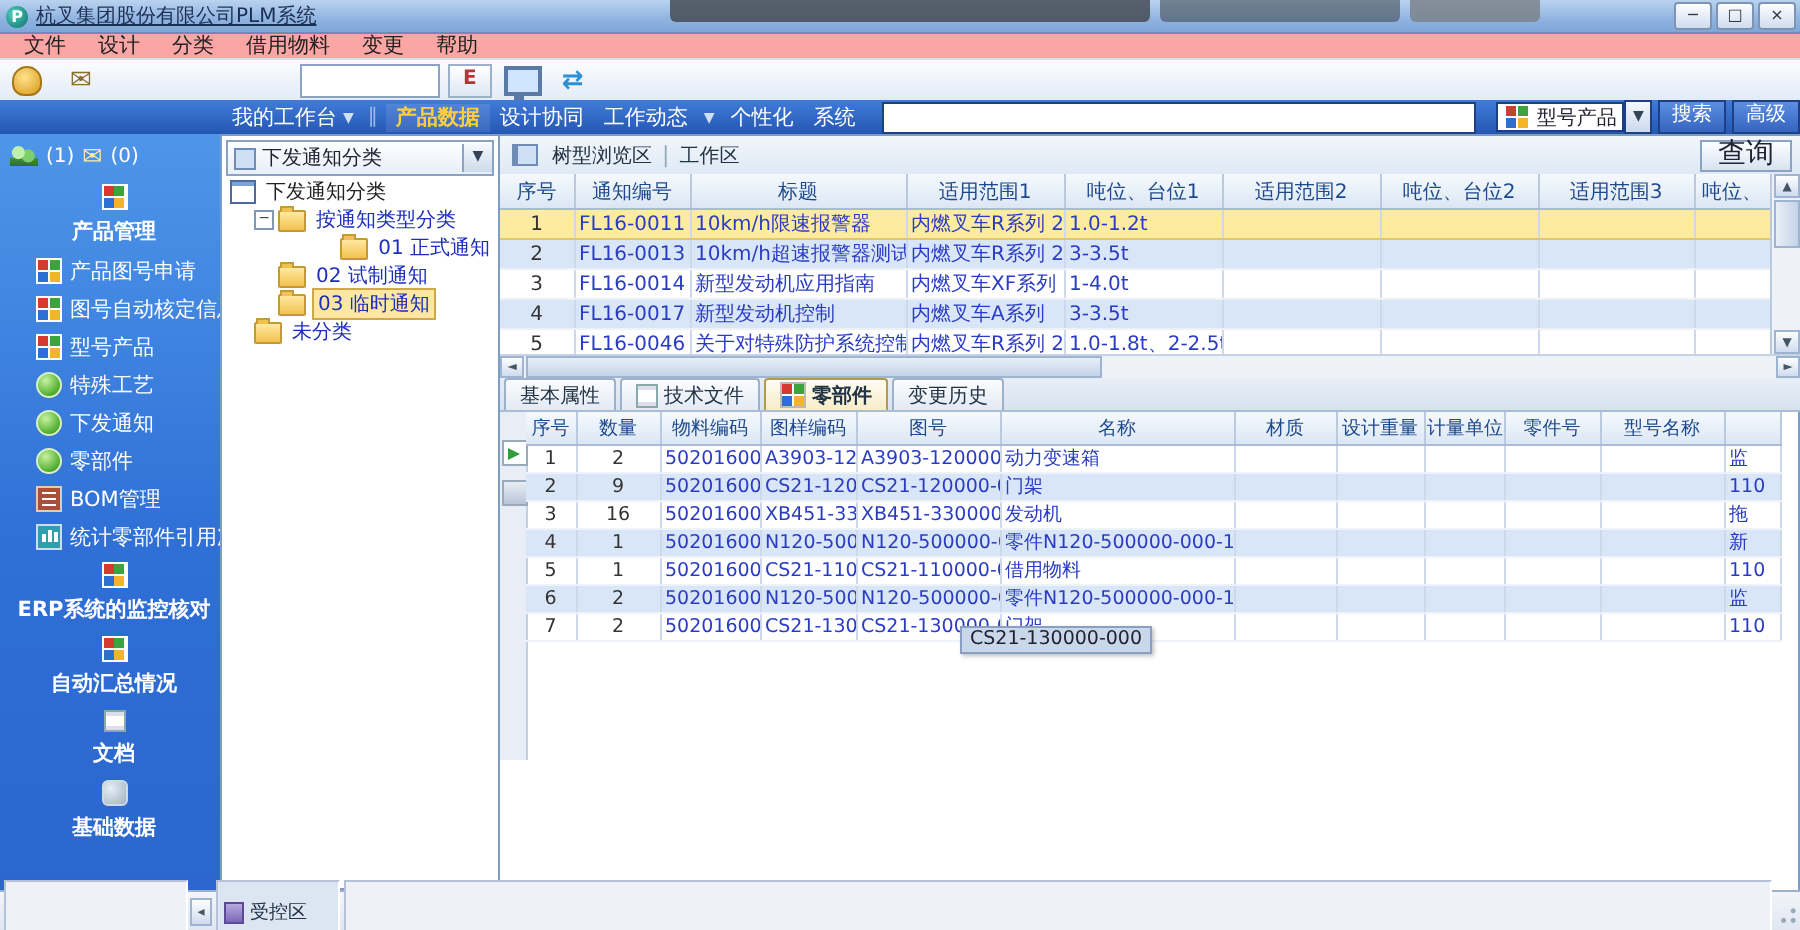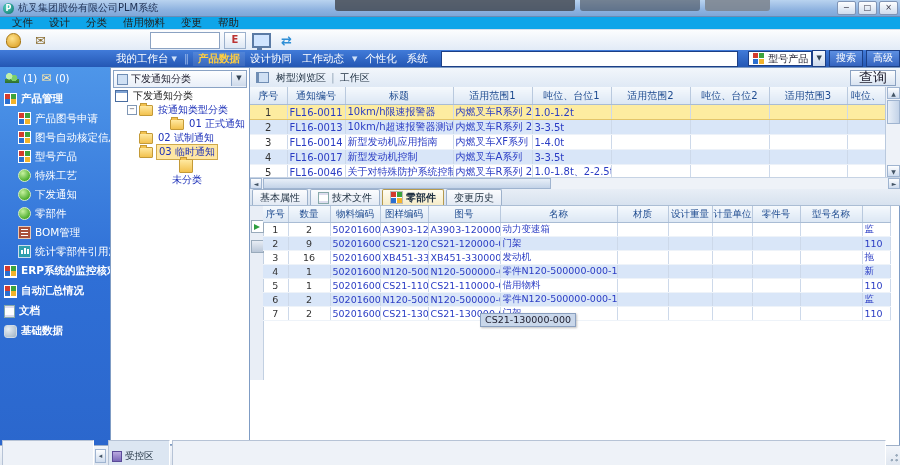--- a/index.html
+++ b/index.html
@@ -6,29 +6,29 @@
   body{width:900px;height:465px;position:relative;overflow:hidden;
        font-family:"DejaVu Sans","Liberation Sans",sans-serif;font-size:11px;
        background:#eef2f8;-webkit-font-smoothing:antialiased;}
   
   .titlebar{position:absolute;left:0;top:0;width:900px;height:16px;
     background:linear-gradient(#b9d3ef,#8fb3e0 60%,#7ea7d8);
     border-bottom:1px solid #6b8cb5;display:flex;align-items:center;}
   .app-icon{width:11px;height:11px;border-radius:50%;margin:0 4px 0 3px;
     background:radial-gradient(circle at 35% 35%,#4fd0c0,#0d6f66);
     color:#fff;font-size:8px;line-height:11px;text-align:center;font-weight:bold;}
-  .title-text{color:#1d2f52;font-size:10px;white-space:nowrap;}
+  .title-text{color:#1d2f52;font-size:10px;white-space:nowrap;text-decoration:underline;}
   .bg-frag{position:absolute;top:0;height:11px;background:#454b55;border-radius:0 0 3px 3px;opacity:.85;}
   .bg-frag.b{background:#7b828c;}
   .win-controls{position:absolute;right:2px;top:1px;display:flex;gap:2px;}
   .win-btn{width:17px;height:12px;background:linear-gradient(#fdfeff,#cfdcee);
     border:1px solid #7f94b5;border-radius:2px;font-size:8px;line-height:11px;
     text-align:center;color:#334;}
   
-  .menubar{position:absolute;left:0;top:17px;width:900px;height:13px;background:#0ea5e9;
+  .menubar{position:absolute;left:0;top:17px;width:900px;height:13px;background:#fca5a5;
     border-bottom:1px solid #d7dfeb;display:flex;align-items:center;padding-left:4px;box-sizing:border-box;}
   .menu-item{padding:0 8px;color:#222;font-size:10.5px;}
   
   .toolbar{position:absolute;left:0;top:30px;width:900px;height:20px;
     background:linear-gradient(#fcfdfe,#e2ebf7);border-bottom:1px solid #b8c8dd;
     display:flex;align-items:center;}
   .ic-alarm{width:13px;height:13px;margin-left:6px;border-radius:50% 50% 40% 40%;
     background:radial-gradient(circle at 40% 35%,#ffe28a,#d89a1e);border:1px solid #a77714;}
   .tb-mail{margin-left:14px;font-size:13px;color:#8a6d2f;}
   .tb-input{margin-left:104px;width:64px;height:13px;border:1px solid #8ba2c2;background:#fff;font-size:10px;}
@@ -54,21 +54,21 @@
     border:1px solid #1c3f86;color:#fff;font-size:10px;line-height:14px;padding:0 6px;white-space:nowrap;}
   
   .sidebar{position:absolute;left:0;top:67px;width:110px;height:378px;
     background:linear-gradient(180deg,#4e96e9,#2f6fd6 55%,#2b67cd);color:#fff;overflow:hidden;}
   .sb-top{display:flex;align-items:center;height:22px;padding-left:5px;gap:4px;font-size:10px;}
   .ic-users{width:14px;height:11px;
     background:radial-gradient(circle at 30% 30%,#bff0a8 3px,transparent 3.5px),
                radial-gradient(circle at 65% 45%,#7ccf6a 3px,transparent 3.5px),
                linear-gradient(#3f8f3f,#2c6b2c) 0 100%/100% 40% no-repeat;}
   .sb-mail{color:#ffe9a8;font-size:12px;}
-  .sb-group{display:flex;align-items:center;gap:4px;padding:3px 0 3px 4px;font-weight:bold;font-size:10.5px;white-space:nowrap;}
+  .sb-group{display:flex;align-items:center;gap:4px;padding:3px 0 3px 4px;font-weight:bold;font-size:10.5px;white-space:nowrap;flex-direction:column;}
   .sb-item{display:flex;align-items:center;gap:4px;padding:2.5px 0 2.5px 18px;font-size:10.5px;white-space:nowrap;}
   .ic-grid{width:11px;height:11px;flex:0 0 11px;
     background:linear-gradient(#d43b2e,#d43b2e) 0 0/46% 46% no-repeat,
                linear-gradient(#3da33d,#3da33d) 100% 0/46% 46% no-repeat,
                linear-gradient(#2b6fd0,#2b6fd0) 0 100%/46% 46% no-repeat,
                linear-gradient(#f3b32a,#f3b32a) 100% 100%/46% 46% no-repeat,#fff;
     border:1px solid rgba(255,255,255,.6);}
   .ic-globe{width:11px;height:11px;flex:0 0 11px;border-radius:50%;
     background:radial-gradient(circle at 35% 30%,#c8f2a0,#4fae2f 70%,#2e7d18);border:1px solid #d9f0c0;}
   .ic-bom{width:11px;height:11px;flex:0 0 11px;background:
@@ -318,21 +318,21 @@
         <span class="tree-label">01 正式通知</span>
       </div>
       <div class="tree-row" style="padding-left: 26px;">
         <span class="ic-folder"></span>
         <span class="tree-label">02 试制通知</span>
       </div>
       <div class="tree-row" style="padding-left: 26px;">
         <span class="ic-folder"></span>
         <span class="tree-label sel">03 临时通知</span>
       </div>
-      <div class="tree-row" style="padding-left: 14px; flex-direction: column;">
+      <div class="tree-row" style="padding-left: 14px;">
         <span class="ic-folder"></span>
         <span class="tree-label">未分类</span>
       </div>
     </div>
 </div>
 
 <div class="content">
   <div class="tabrow">
     <span class="view-icon"></span>
     <span class="view-tab" id="ws-tab-0">树型浏览区</span>

